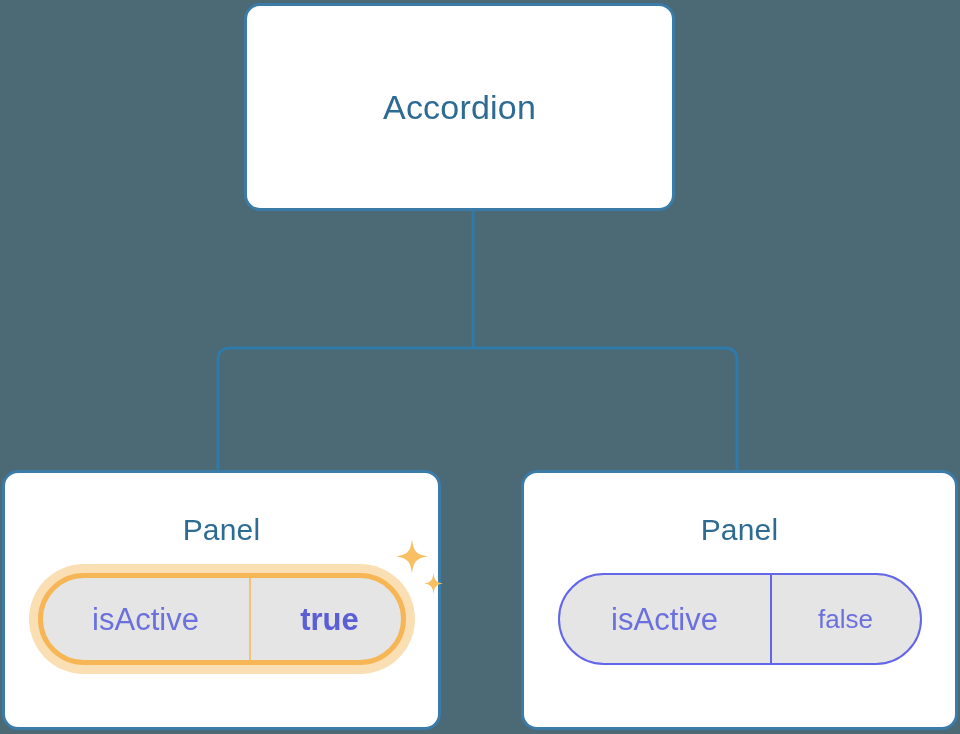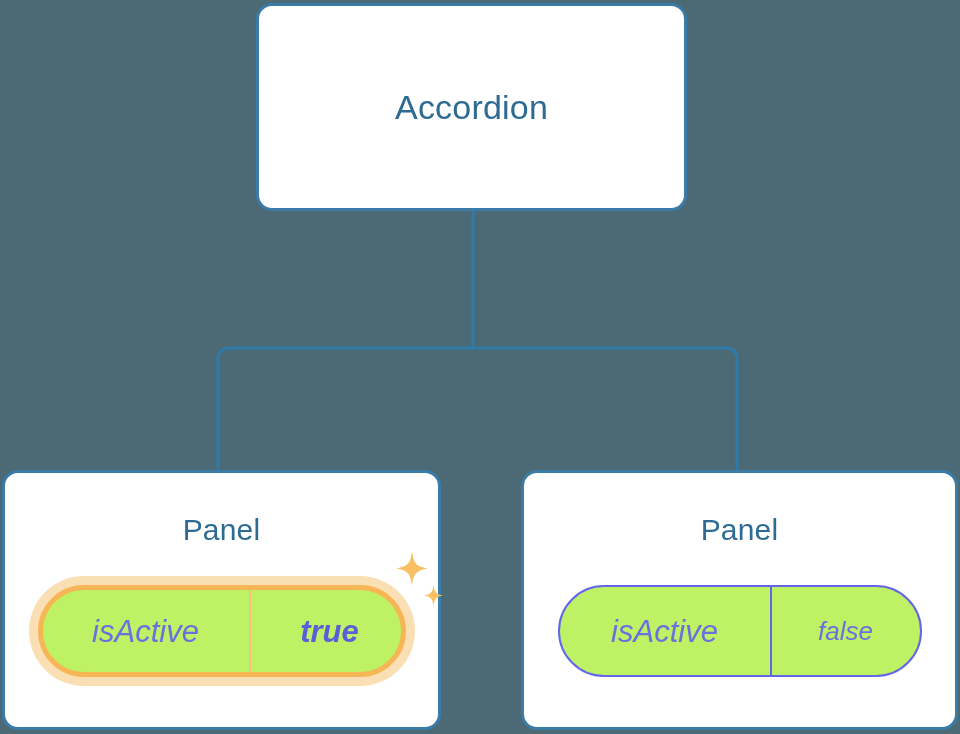--- a/index.html
+++ b/index.html
@@ -47,61 +47,59 @@
     font-size: 33px;
     font-weight: 400;
     letter-spacing: 0.2px;
     text-align: center;
     line-height: 1;
     white-space: nowrap;
   }
 
   
   #root-node {
-    left: 256px;
+    left: 244px;
     top: 3px;
     width: 431px;
     height: 208px;
     display: flex;
     align-items: center;
     justify-content: center;
   }
   #root-node .node-title { font-size: 34px; }
 
   
   .panel-node {
     top: 470px;
     height: 260px;
     display: flex;
     flex-direction: column;
     align-items: center;
     padding-top: 42px;
-    gap: 12px;
   }
 
   #panel-node-0 { left: 2px;   width: 439px; }
   #panel-node-1 { left: 521px; width: 437px; }
 
   .panel-node .node-title { font-size: 30px; }
 
   
   .pill-wrap {
     position: relative;
     margin-top: 28px;
     display: inline-block;
   }
 
   .pill {
     position: relative;
     display: flex;
     align-items: stretch;
     border-radius: 999px;
-    background: #bef264;
+    background: #e5e5e5;
     overflow: hidden;
-    font-style: italic;
   }
 
   .pill-cell {
     display: flex;
     align-items: center;
     justify-content: center;
     line-height: 1;
     white-space: nowrap;
   }
 

